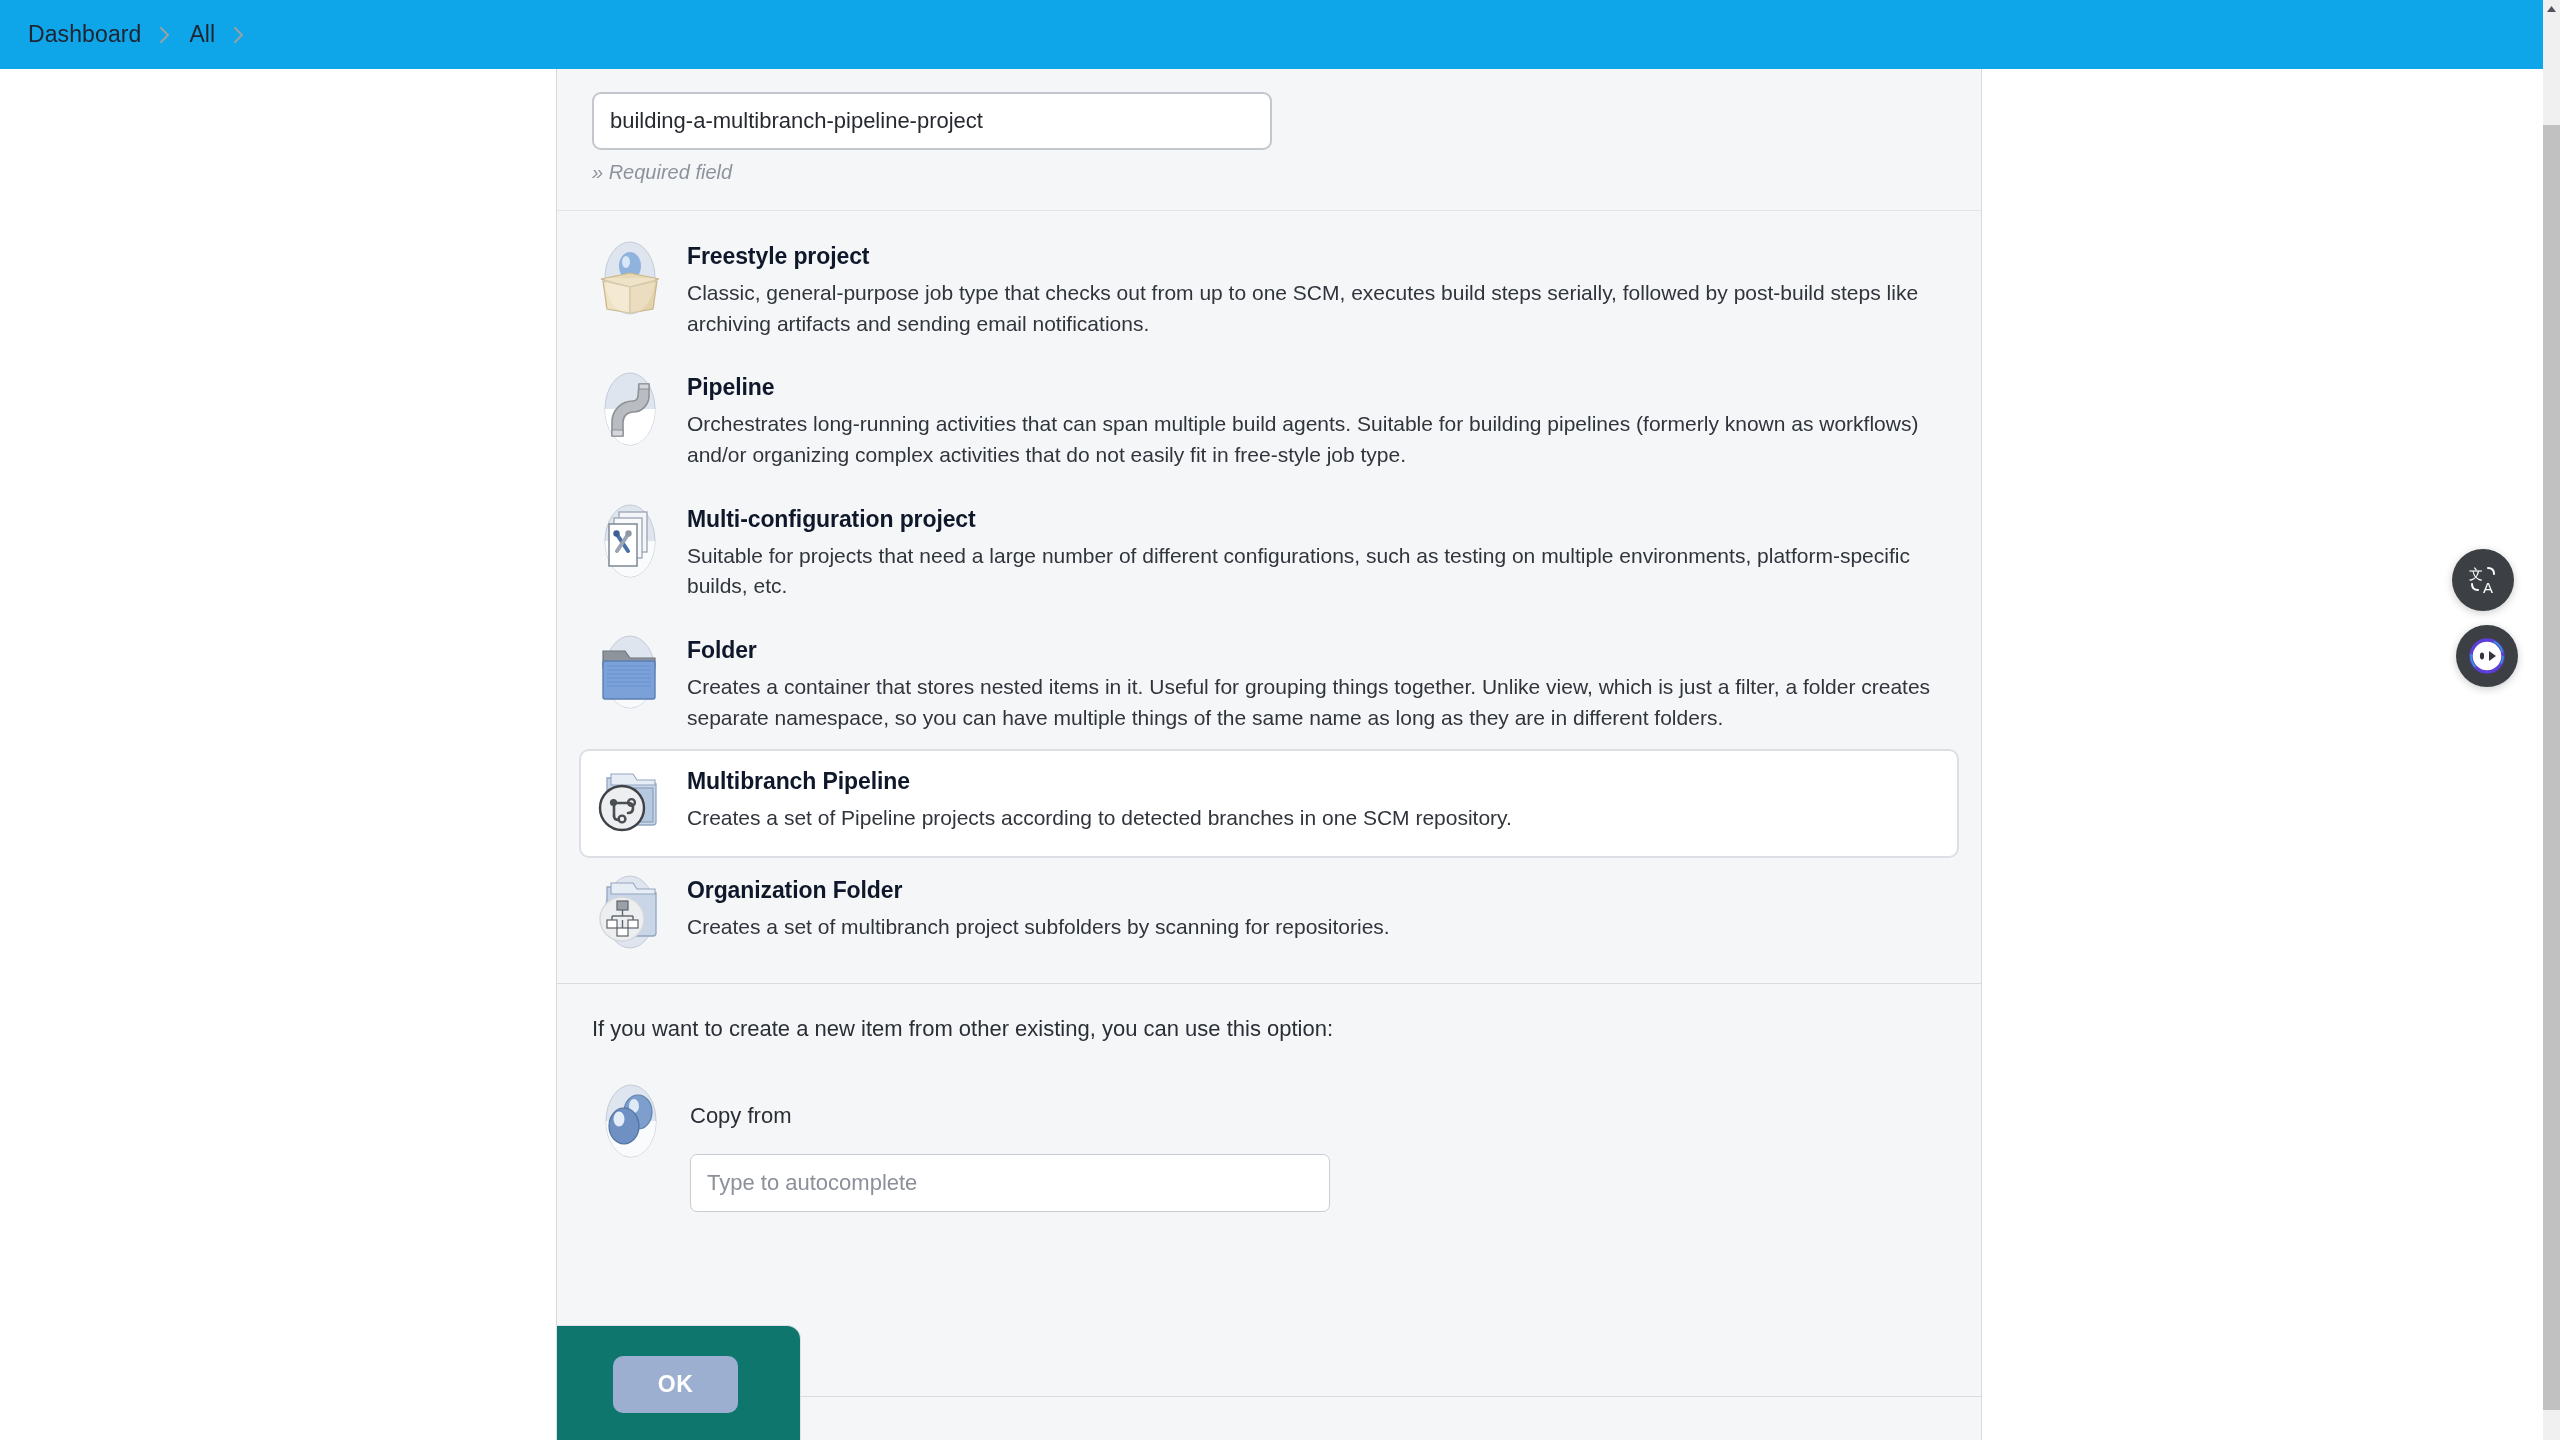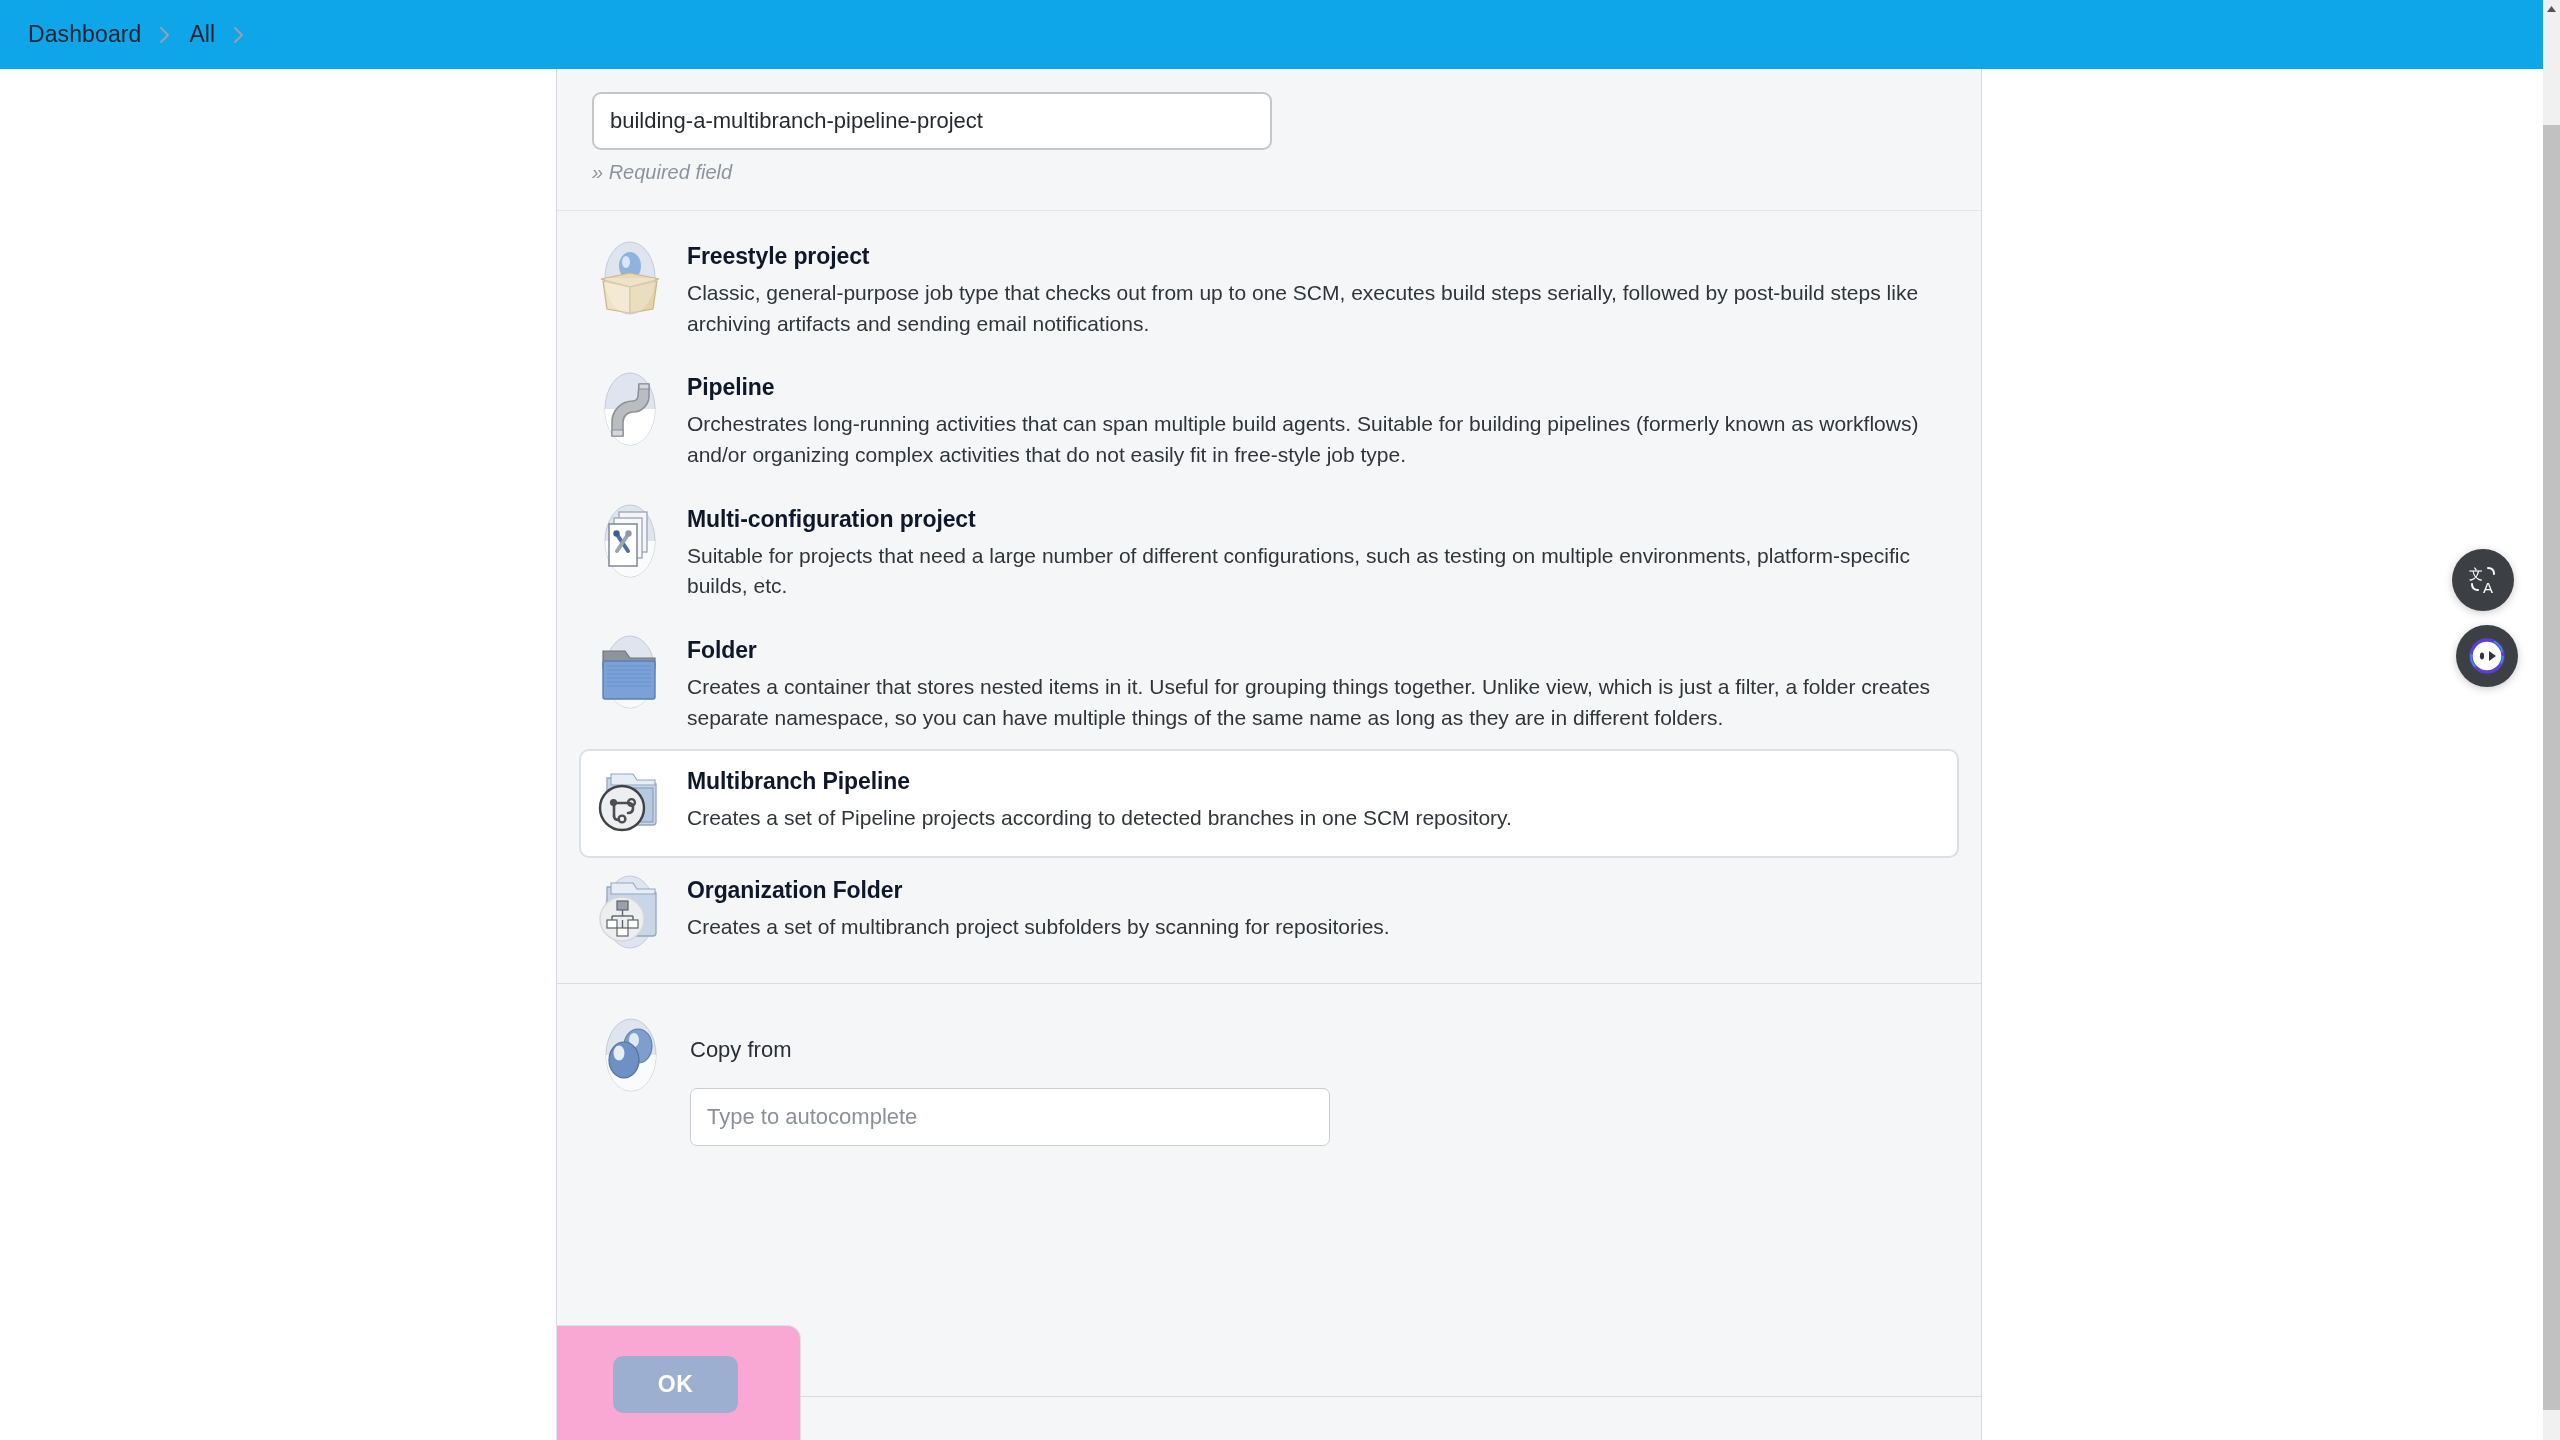--- a/index.html
+++ b/index.html
@@ -181,21 +181,21 @@
     background: #d8dbe0;
   }
 
   
   #ok-panel {
     position: absolute;
     left: 556px;
     top: 1325px;
     width: 245px;
     height: 115px;
-    background: #f9a8d4;
+    background: #0f766e;
     border: 1px solid #dfe2e4;
     border-top-right-radius: 14px;
     border-bottom: none;
     z-index: 30;
   }
   #ok-button {
     position: absolute;
     left: 56px;
     top: 30px;
     width: 125px;
@@ -408,20 +408,21 @@
       </div>
       <div class="item-text">
         <div class="item-title">Organization Folder</div>
         <div class="item-desc">Creates a set of multibranch project subfolders by scanning for repositories.</div>
       </div>
     </div>
 
   </div>
 
   <div id="copy-section">
+    <div id="copy-lead">If you want to create a new item from other existing, you can use this option:</div>
     <div id="copy-row">
       <div id="copy-icon">
         <svg viewBox="0 0 78 78">
           <ellipse cx="39" cy="39" rx="25" ry="36" fill="#dfe5ee" stroke="#c3cbd8" stroke-width="1"></ellipse>
           <path d="M14 39 a25 36 0 0 0 50 0 z" fill="#ffffff" opacity=".85"></path>
           <ellipse cx="46" cy="30" rx="14" ry="17" fill="#7e9fcd" stroke="#5f80ad" stroke-width="1.2"></ellipse>
           <ellipse cx="42" cy="24" rx="5" ry="7" fill="#dfeaf8"></ellipse>
           <ellipse cx="32" cy="44" rx="15" ry="18" fill="#6e90c2" stroke="#51729f" stroke-width="1.2"></ellipse>
           <ellipse cx="27" cy="37" rx="5.5" ry="7.5" fill="#e4edf9"></ellipse>
         </svg>

